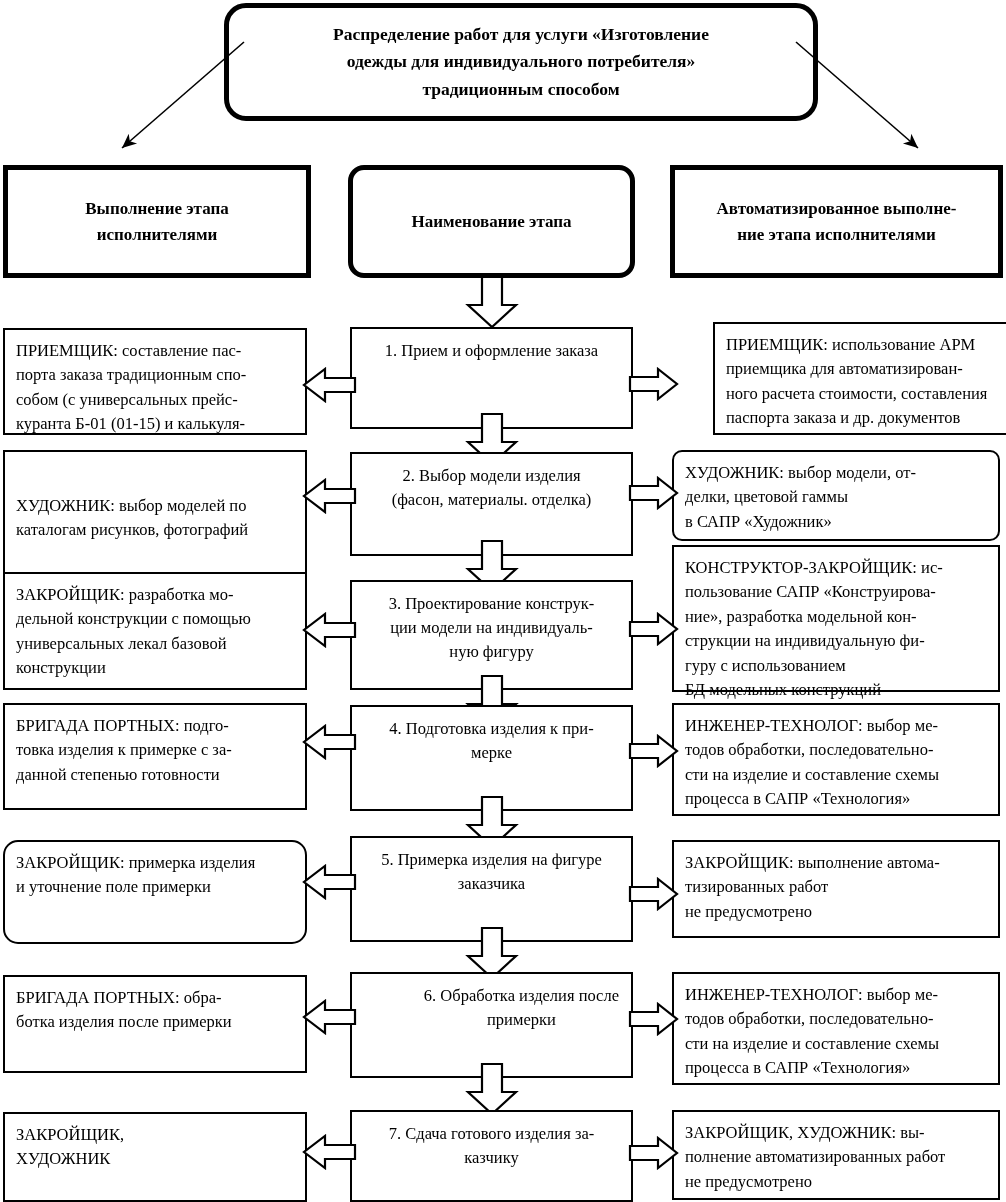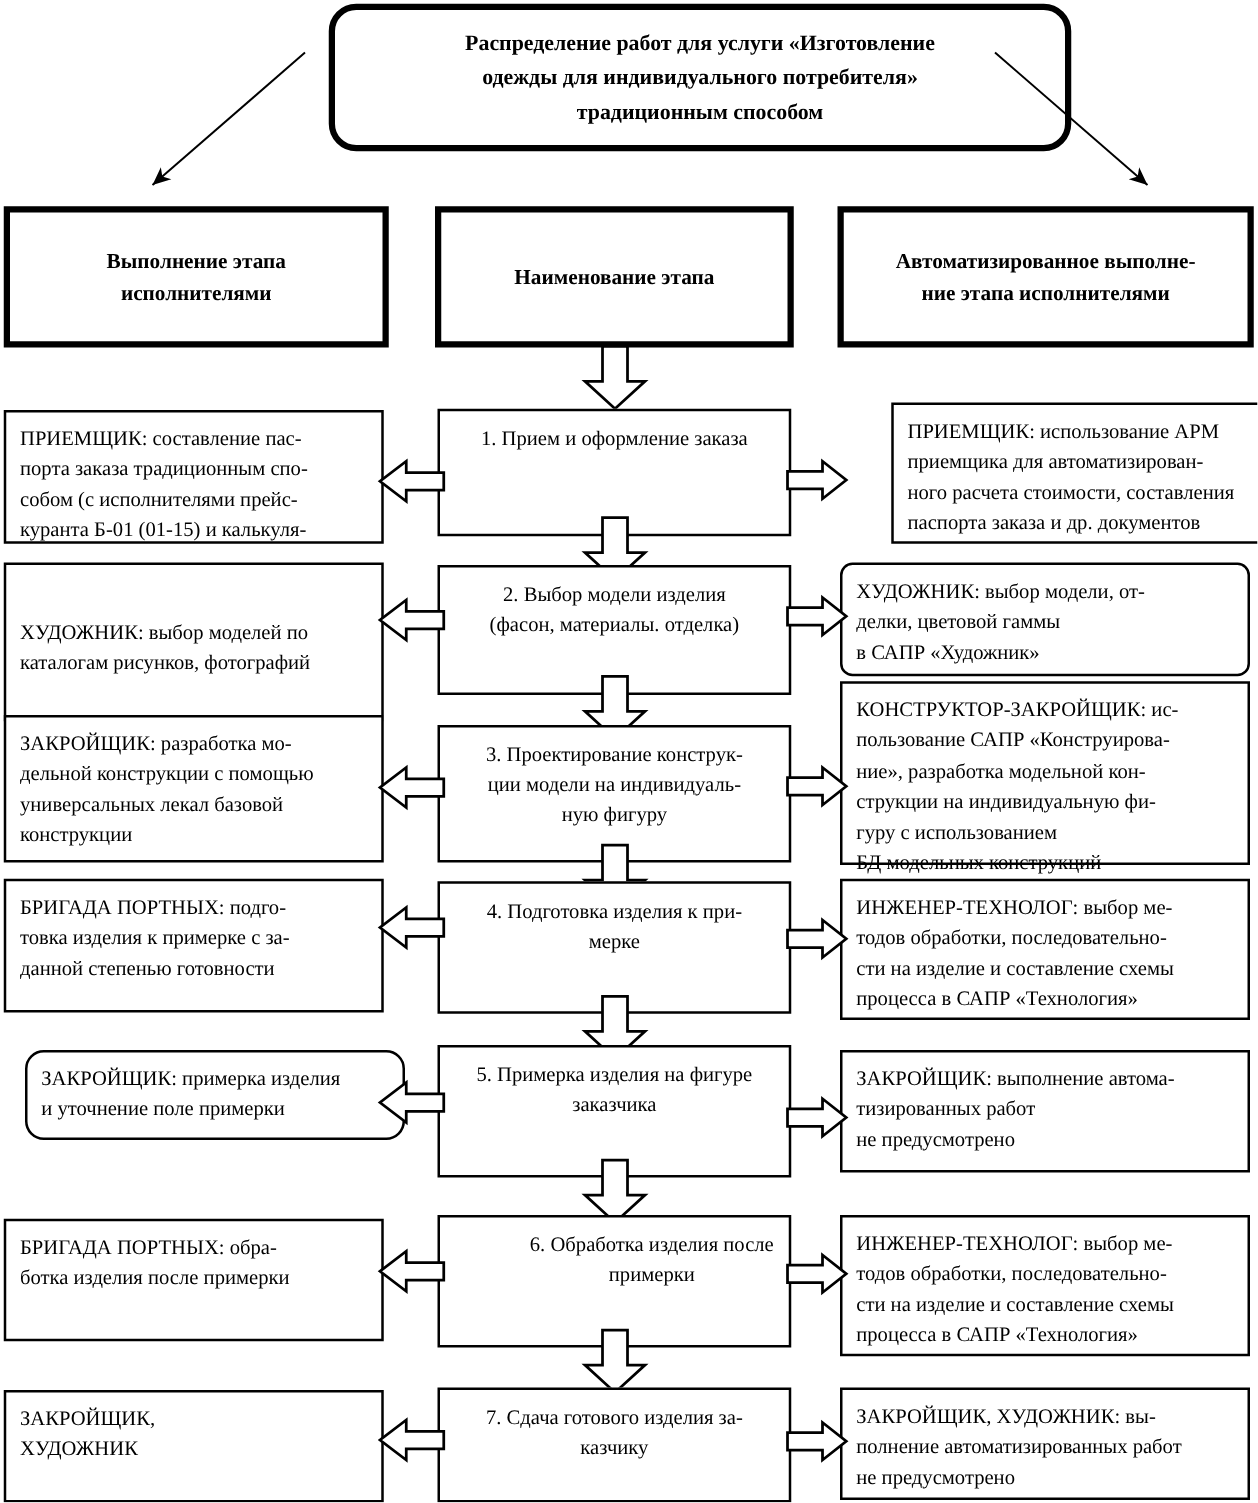--- a/index.html
+++ b/index.html
@@ -29,21 +29,20 @@
   }
   .title-box {
     border: 5px solid #000;
     border-radius: 22px;
     justify-content: center;
     text-align: center;
     font-weight: bold;
     font-size: 17.5px;
     line-height: 1.55;
     padding: 4px 34px;
-    margin-left: 39px;
   }
   .header-box {
     border: 5px solid #000;
     justify-content: center;
     text-align: center;
     font-weight: bold;
     font-size: 17px;
     line-height: 1.5;
     padding: 2px 10px;
   }
@@ -99,21 +98,21 @@
     <line x1="6" y1="2" x2="128" y2="108" stroke="#000" stroke-width="1.6" marker-end="url(#tip-r)"></line>
   </svg>
 
   <div class="box header-box" style="left:3px; top:165px; width:308px; height:113px;">
     <div>
       <div>Выполнение этапа</div>
       <div>исполнителями</div>
     </div>
   </div>
 
-  <div class="box header-box" style="left:348px; top:165px; width:287px; height:113px;">
+  <div class="box header-box" style="left:348px; top:165px; width:287px; height:113px;border-radius:16px;">
     <div>
       <div>Наименование этапа</div>
     </div>
   </div>
 
   <div class="box header-box" style="left:670px; top:165px; width:333px; height:113px;">
     <div>
       <div>Автоматизированное выполне-</div>
       <div>ние этапа исполнителями</div>
     </div>
@@ -126,21 +125,21 @@
   <div class="box stage-box" style="left:350px; top:327px; width:283px; height:102px;">
     <div>
       <div>1. Прием и оформление заказа</div>
     </div>
   </div>
 
   <div class="box side-box" style="left:3px; top:328px; width:304px; height:107px;">
     <div>
       <div>ПРИЕМЩИК: составление пас-</div>
       <div>порта заказа традиционным спо-</div>
-      <div>собом (с исполнителями прейс-</div>
+      <div>собом (с универсальных прейс-</div>
       <div>куранта Б-01 (01-15) и калькуля-</div>
     </div>
   </div>
 
   <div class="box side-box" style="left:672px; top:322px; width:328px; height:113px;margin-left:41px;">
     <div>
       <div>ПРИЕМЩИК: использование АРМ</div>
       <div>приемщика для автоматизирован-</div>
       <div>ного расчета стоимости, составления</div>
       <div>паспорта заказа и др. документов</div>
@@ -265,21 +264,21 @@
     <path d="M19,0 L39,0 L39,28 L53,28 L29,50 L5,28 L19,28 Z" fill="#fff" stroke="#000" stroke-width="2.2"></path>
   </svg>
 
   <div class="box stage-box" style="left:350px; top:836px; width:283px; height:106px;">
     <div>
       <div>5. Примерка изделия на фигуре</div>
       <div>заказчика</div>
     </div>
   </div>
 
-  <div class="box side-box" style="left:20px; top:840px; width:304px; height:72px;border-radius:15px;">
+  <div class="box side-box" style="left:3px; top:840px; width:304px; height:104px;border-radius:15px;">
     <div>
       <div>ЗАКРОЙЩИК: примерка изделия</div>
       <div>и уточнение поле примерки</div>
     </div>
   </div>
 
   <div class="box side-box" style="left:672px; top:840px; width:328px; height:98px;">
     <div>
       <div>ЗАКРОЙЩИК: выполнение автома-</div>
       <div>тизированных работ</div>

